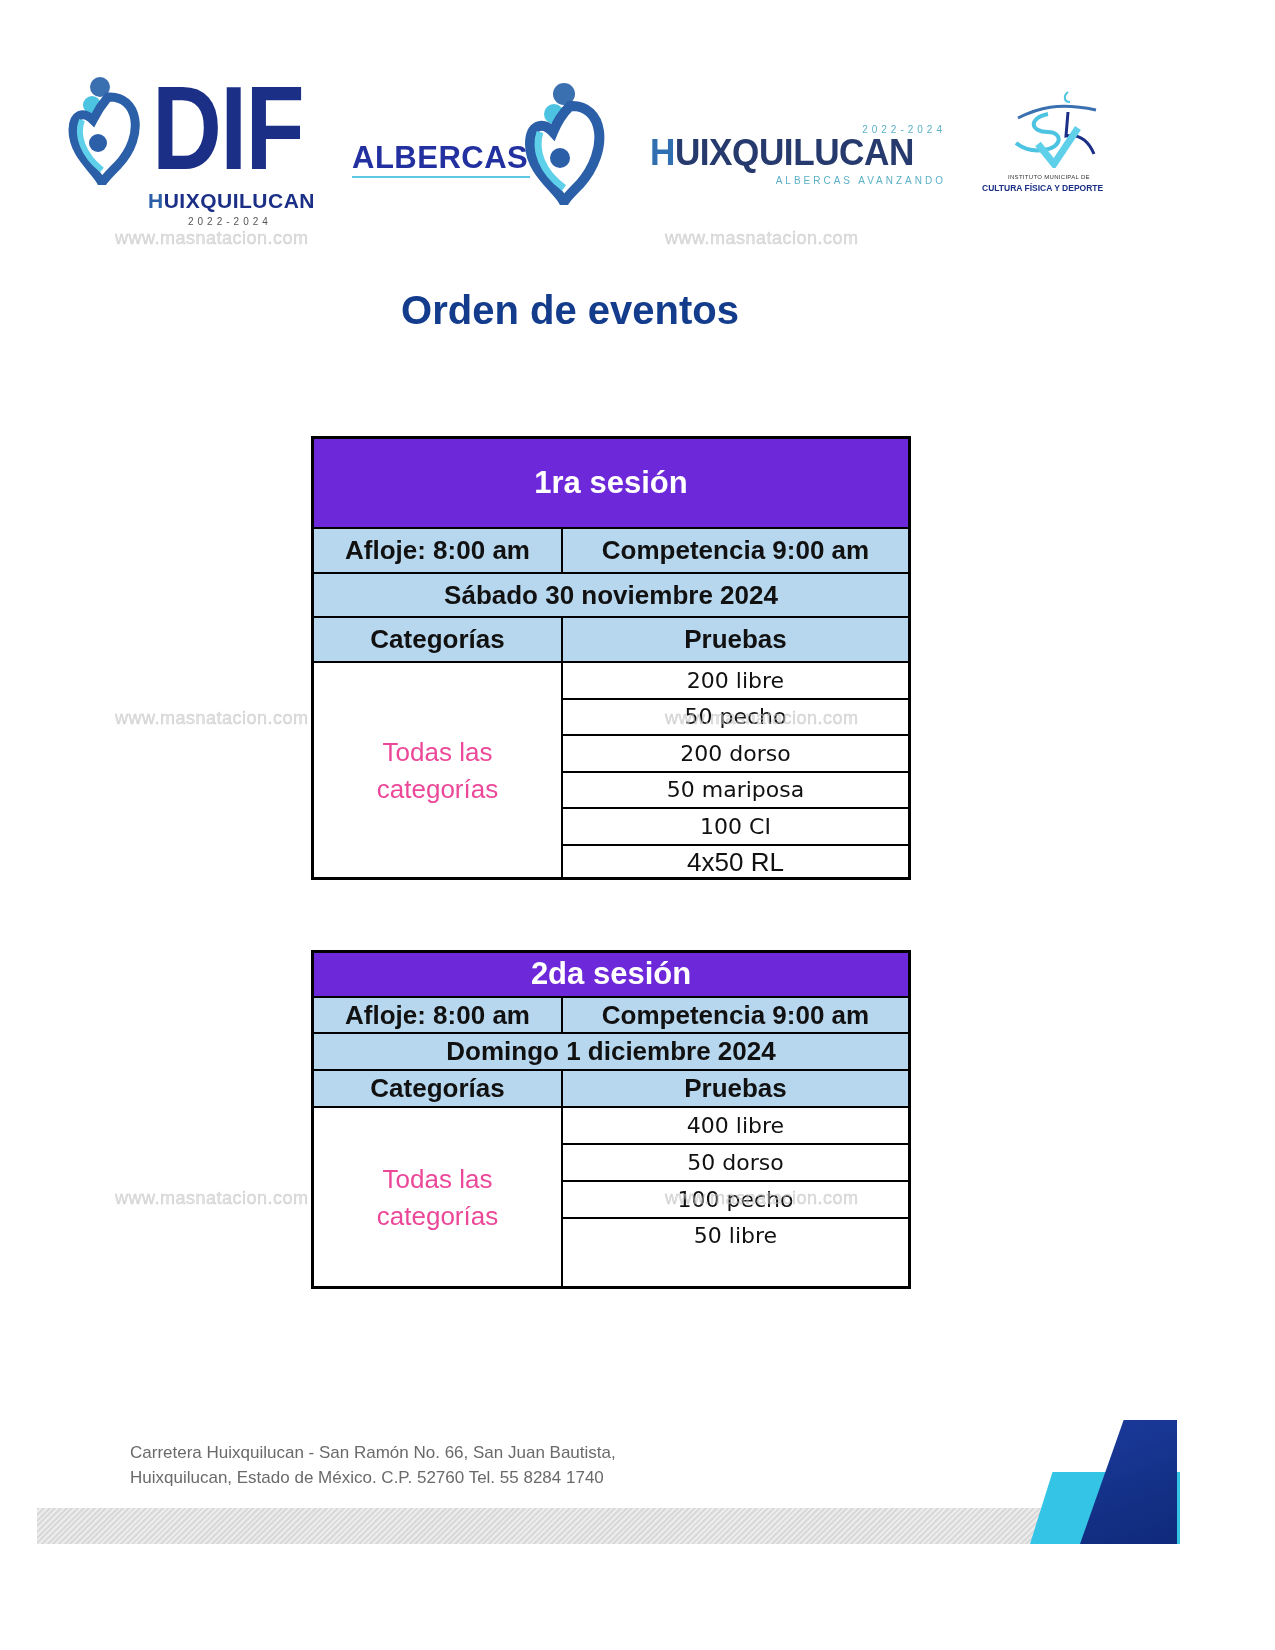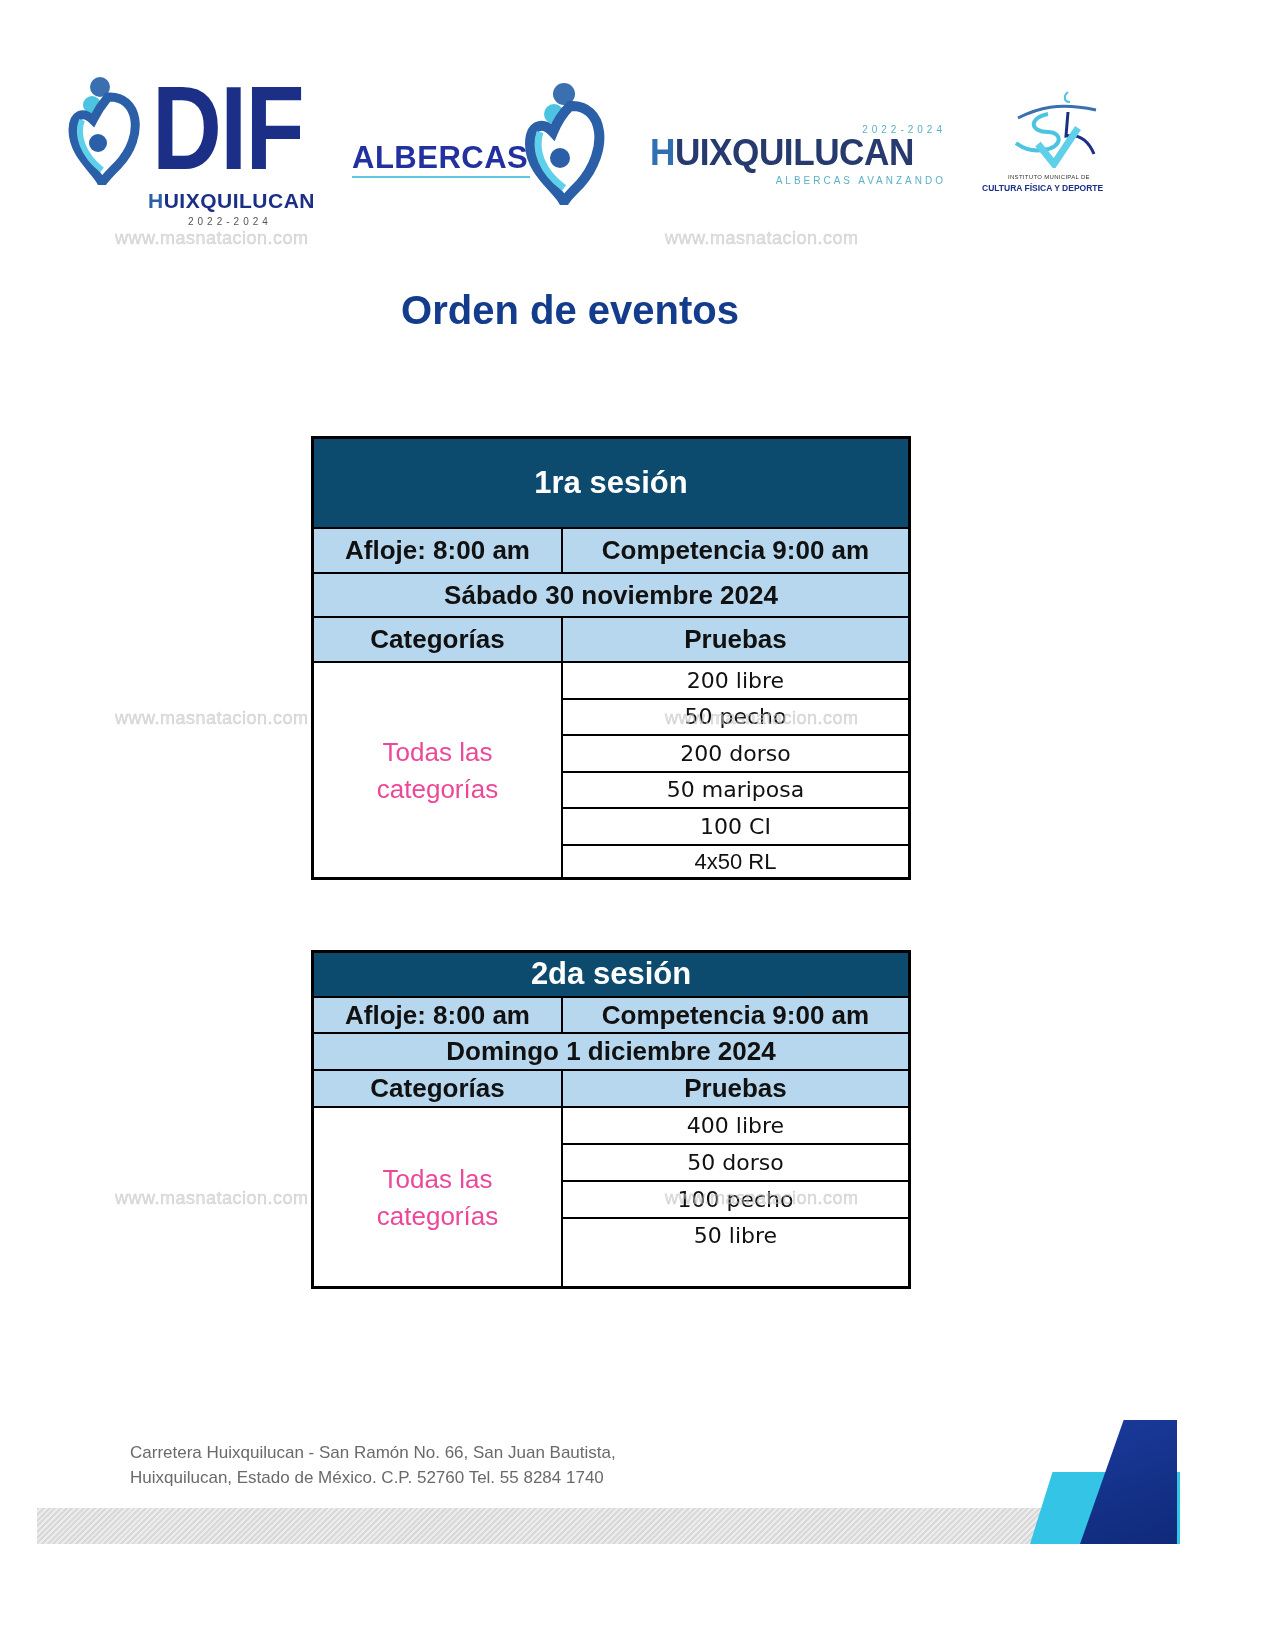--- a/index.html
+++ b/index.html
@@ -33,35 +33,35 @@
     .imcufide-fig { position: absolute; left: 28px; top: 0; width: 90px; height: 80px; }
     .imcufide-small { position: absolute; left: 28px; top: 86px; font-size: 6px; color: #333; letter-spacing: 0.3px; }
     .imcufide-big { position: absolute; left: 2px; top: 95px; font-size: 8.5px; font-weight: 700; color: #1b2f86; white-space: nowrap; }
 
     .watermark { position: absolute; font-weight: 400; font-size: 18px; color: rgba(200,200,200,0.55); letter-spacing: 0.5px; -webkit-text-stroke: 0.5px rgba(180,180,180,0.5); pointer-events: none; white-space: nowrap; }
 
     .title { position: absolute; left: 0; width: 1140px; top: 288px; text-align: center; font-weight: 700; font-size: 40px; color: #143c8c; }
 
     
     .session { position: absolute; left: 311px; width: 600px; border: 3px solid #000; box-sizing: border-box; background: #fff; }
-    .session .hdr { background: #0c4a6e; color: #ffffff; text-align: center; font-weight: 700; border-bottom: 2px solid #000; }
+    .session .hdr { background: #6d28d9; color: #ffffff; text-align: center; font-weight: 700; border-bottom: 2px solid #000; }
     .row { display: flex; border-bottom: 2px solid #000; box-sizing: border-box; }
     .row:last-child { border-bottom: none; }
     .cell { display: flex; align-items: center; justify-content: center; box-sizing: border-box; text-align: center; }
     .lb { background: #b7d7ee; font-weight: 700; color: #111; }
     .c1 { width: 249px; border-right: 2px solid #000; }
     .c2 { flex: 1; }
     .full { width: 100%; }
 
     .body-wrap { display: flex; }
     .cat-col { width: 249px; border-right: 2px solid #000; display: flex; align-items: center; justify-content: center; text-align: center; font-size: 26px; line-height: 37px; color: #ec4899; box-sizing: border-box; }
     .ev-col { flex: 1; display: flex; flex-direction: column; }
     .ev { border-bottom: 2px solid #000; display: flex; align-items: center; justify-content: center; font-family: "DejaVu Sans", sans-serif; font-size: 22px; color: #111; box-sizing: border-box; }
     .ev:last-child { border-bottom: none; }
-    .ev.rl { font-family: "Liberation Sans", sans-serif; font-size: 22px; }
+    .ev.rl { font-family: "Liberation Sans", sans-serif; font-size: 26px; }
 
     
     #s1 { top: 436px; height: 444px; }
     #s1 .hdr { height: 88px; line-height: 88px; font-size: 31px; }
     #s1 .r-time { height: 45px; font-size: 26px; }
     #s1 .r-date { height: 44px; font-size: 26px; }
     #s1 .r-head { height: 45px; font-size: 26px; }
     #s1 .body-wrap { height: 216px; }
     #s1 .ev { height: 37px; }
     #s1 .ev:last-child { height: 34px; }

